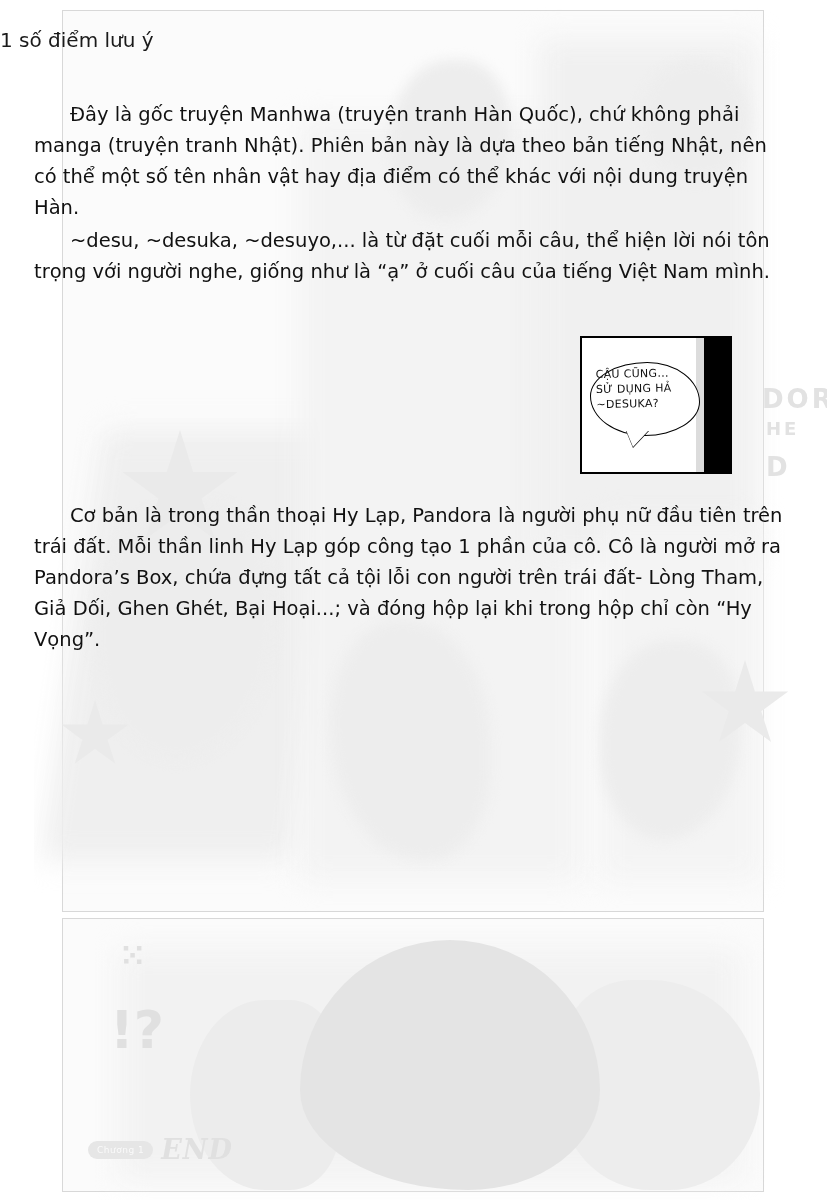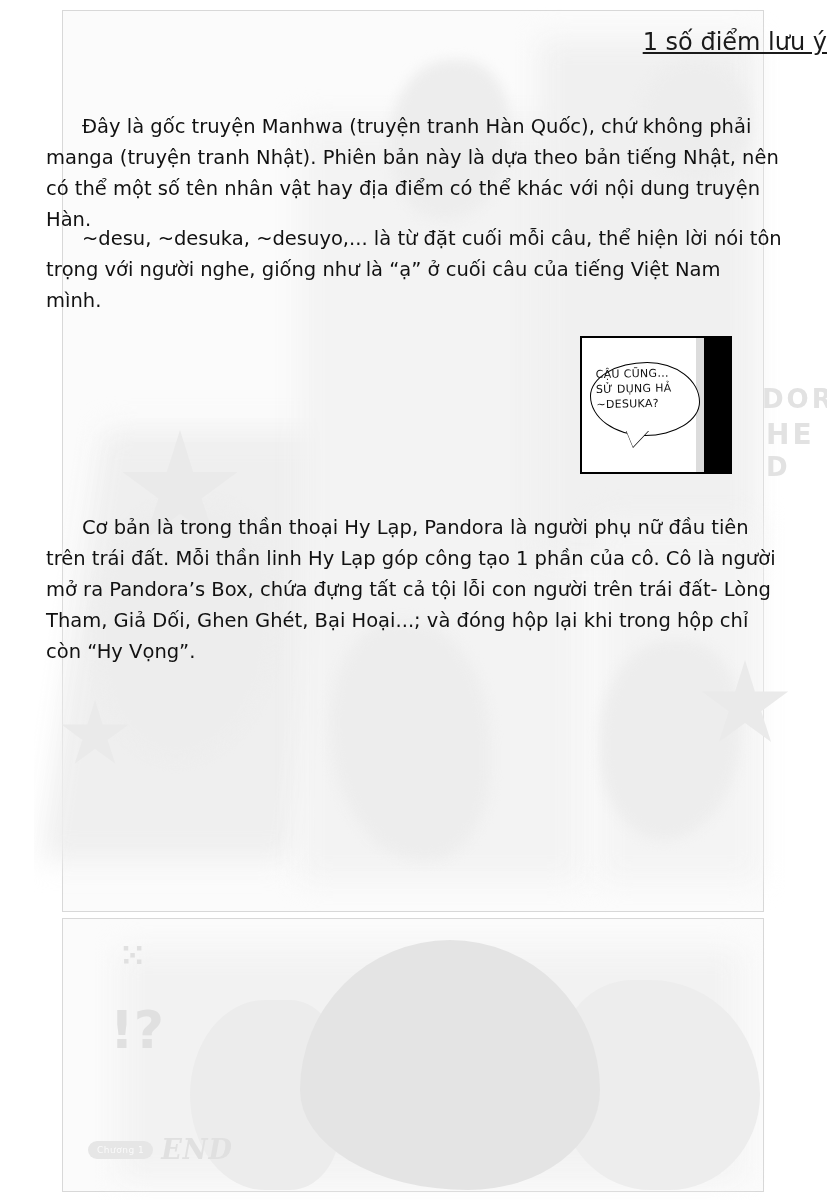--- a/index.html
+++ b/index.html
@@ -56,21 +56,21 @@
 
   .ghost-text {
     position: absolute;
     color: #e2e2e2;
     font-weight: 700;
     letter-spacing: 3px;
     font-family: "DejaVu Sans", sans-serif;
     user-select: none;
   }
   .ghost-pandora-1 { left: 762px; top: 384px; font-size: 26px; }
-  .ghost-pandora-2 { left: 766px; top: 418px; font-size: 28px; }
+  .ghost-pandora-2 { left: 766px; top: 418px; font-size: 18px; }
   .ghost-pandora-3 { left: 766px; top: 452px; font-size: 26px; }
 
   .blob {
     position: absolute;
     background: #ededed;
     border-radius: 50% 40% 55% 45%;
     filter: blur(6px);
   }
   .b1 { left: 95px; top: 500px; width: 180px; height: 260px; }
   .b2 { left: 330px; top: 620px; width: 160px; height: 240px; border-radius: 45% 55% 40% 60%; }
@@ -137,40 +137,39 @@
   
   .content {
     position: relative;
     z-index: 2;
   }
   .doc-title {
     position: absolute;
     left: 0;
     top: 28px;
     width: 827px;
-    text-align: right;
-    font-size: 24px;
+    text-align: left;
+    font-size: 20px;
     color: #1a1a1a;
     font-family: "DejaVu Sans", sans-serif;
-    text-decoration: underline;
   }
   .body-text {
     position: absolute;
     left: 34px;
     width: 760px;
     color: #111111;
     font-size: 19.5px;
     line-height: 31px;
     font-family: "DejaVu Sans", sans-serif;
   }
-  .para { margin: 12px; }
+  .para { margin: 0; }
   .para.indent { text-indent: 36px; }
 
   .block-1 { top: 99px; }
-  .block-2 { top: 211px; }
+  .block-2 { top: 225px; }
   .block-3 { top: 500px; }
 
   
   .bubble-panel {
     position: absolute;
     left: 580px;
     top: 336px;
     width: 148px;
     height: 134px;
     border: 2px solid #000000;

